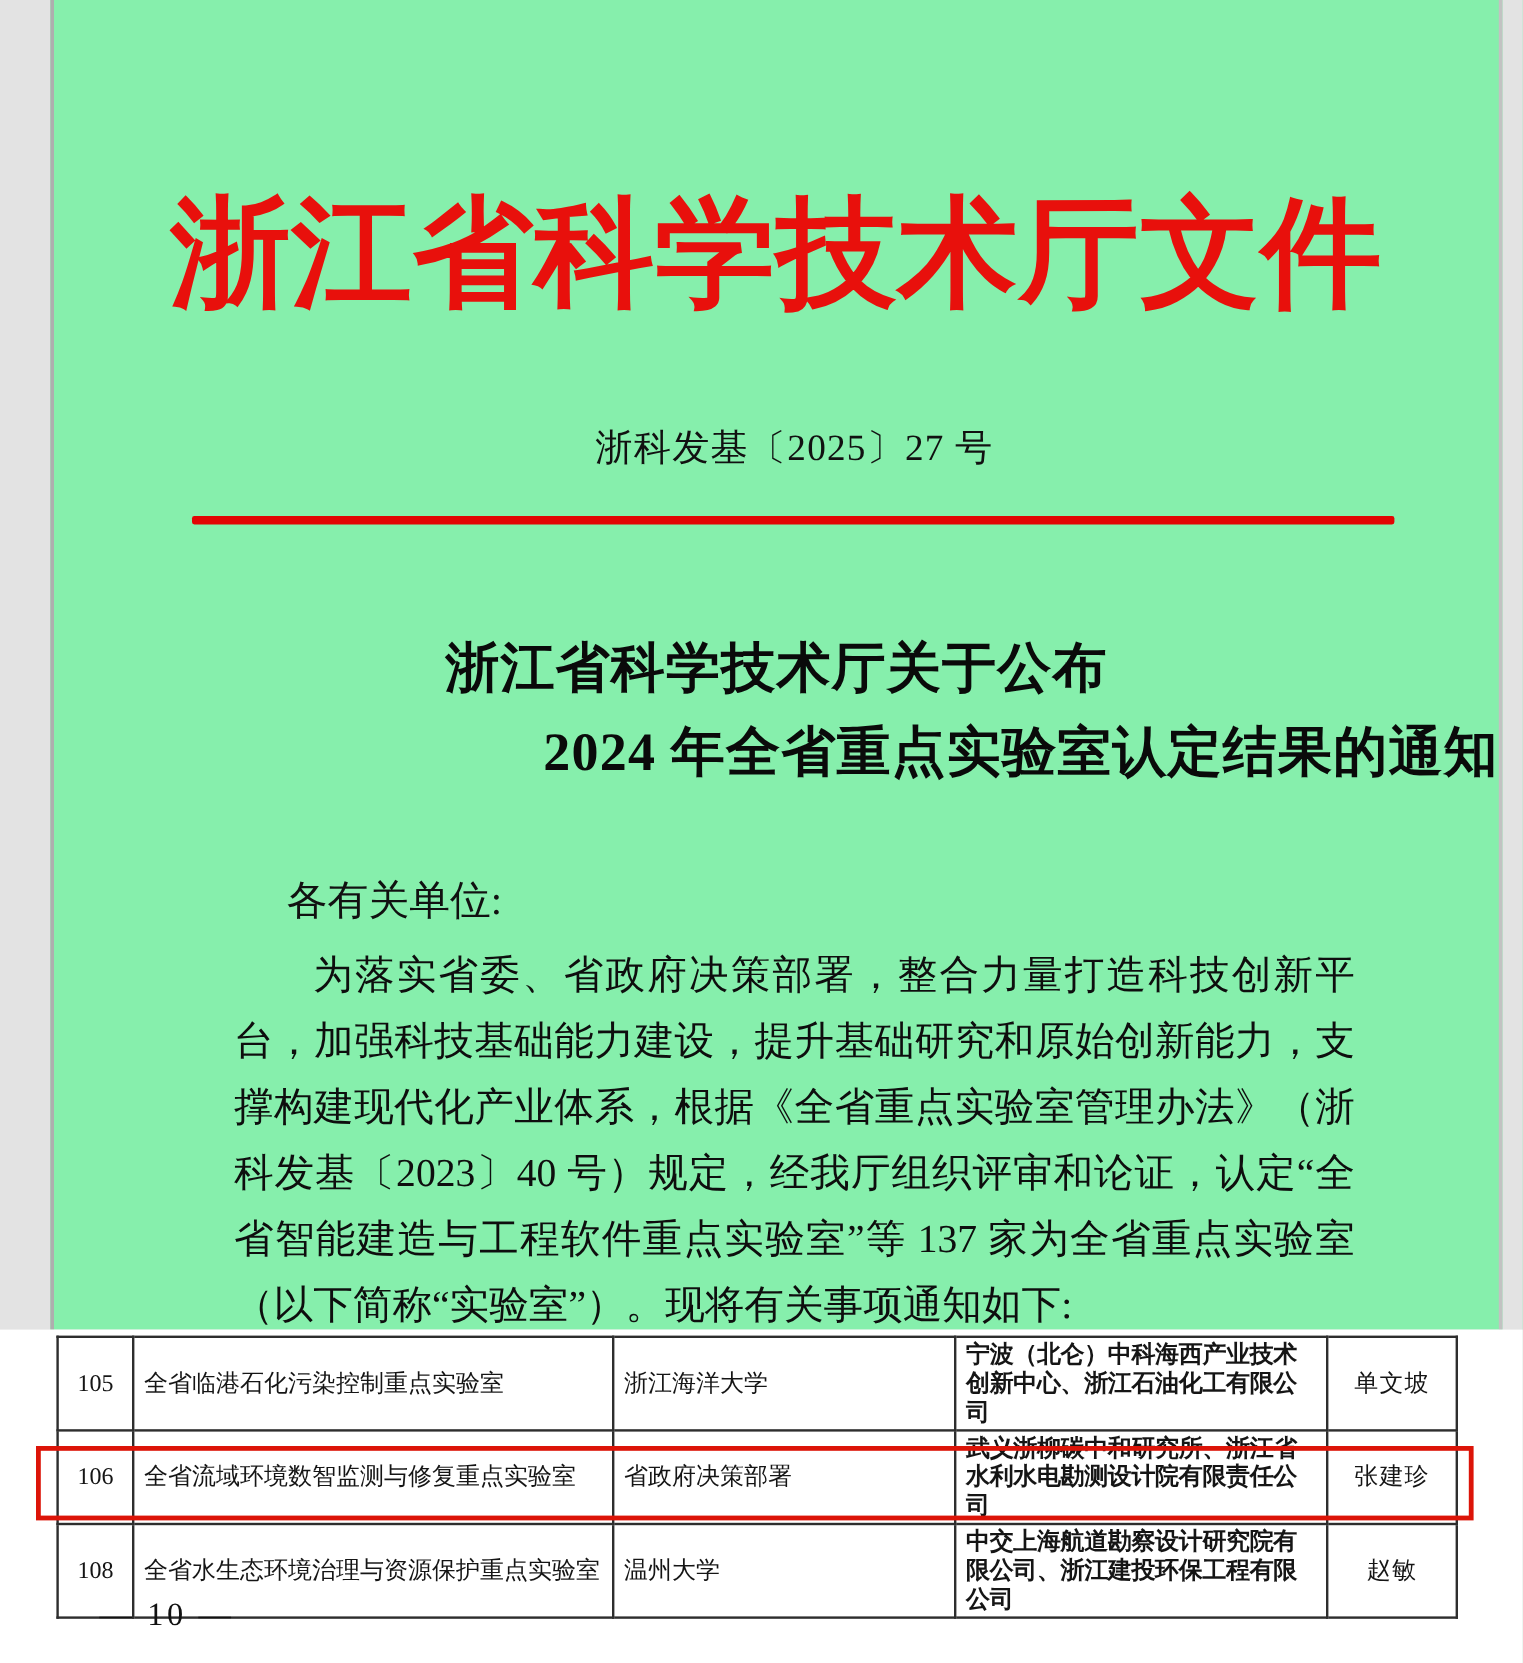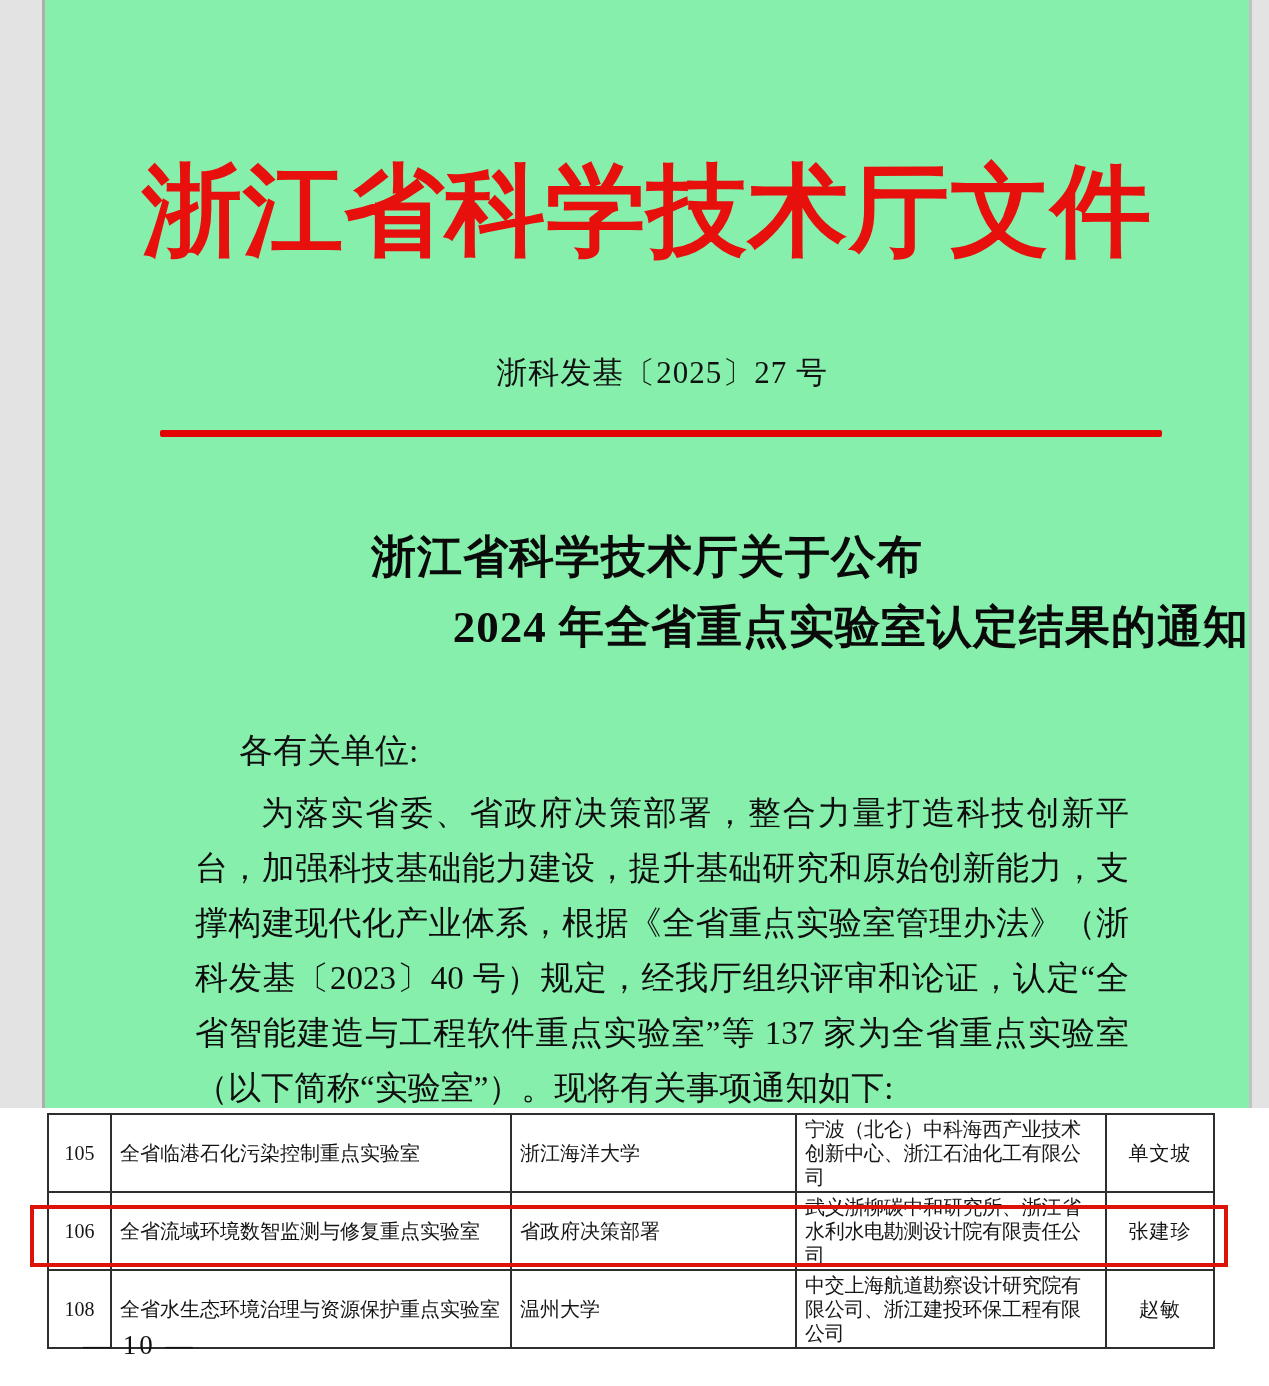--- a/index.html
+++ b/index.html
@@ -72,21 +72,21 @@
     border:2px solid #2e2e2e;
     height:50px;box-sizing:border-box;
     padding:2px 8px;
     font-size:20px;color:#151515;
     line-height:24px;
     overflow:hidden;
   }
   td.c-num{text-align:center;font-size:21px;padding:2px 2px;}
   td.c-lab{padding-left:36px;white-space:nowrap;}
   td.c-inst{padding-left:9px;}
-  td.c-part{font-size:19.5px;line-height:25px;padding-left:8px;padding-right:3px;letter-spacing:-0.3px;}
+  td.c-part{font-size:19.5px;line-height:25px;padding-left:8px;padding-right:3px;letter-spacing:-0.3px;font-weight:bold;}
   td.c-dir{text-align:center;font-size:21px;letter-spacing:1px;border-radius:12px;}
   .highlight-box{
     position:absolute;left:30px;top:97px;width:1198px;height:62px;
     border:4px solid #dc1408;box-sizing:border-box;
     background:transparent;pointer-events:none;
   }
   .page-number{
     position:absolute;left:83px;top:222px;
     font-size:27px;color:#111;letter-spacing:3px;
   }

